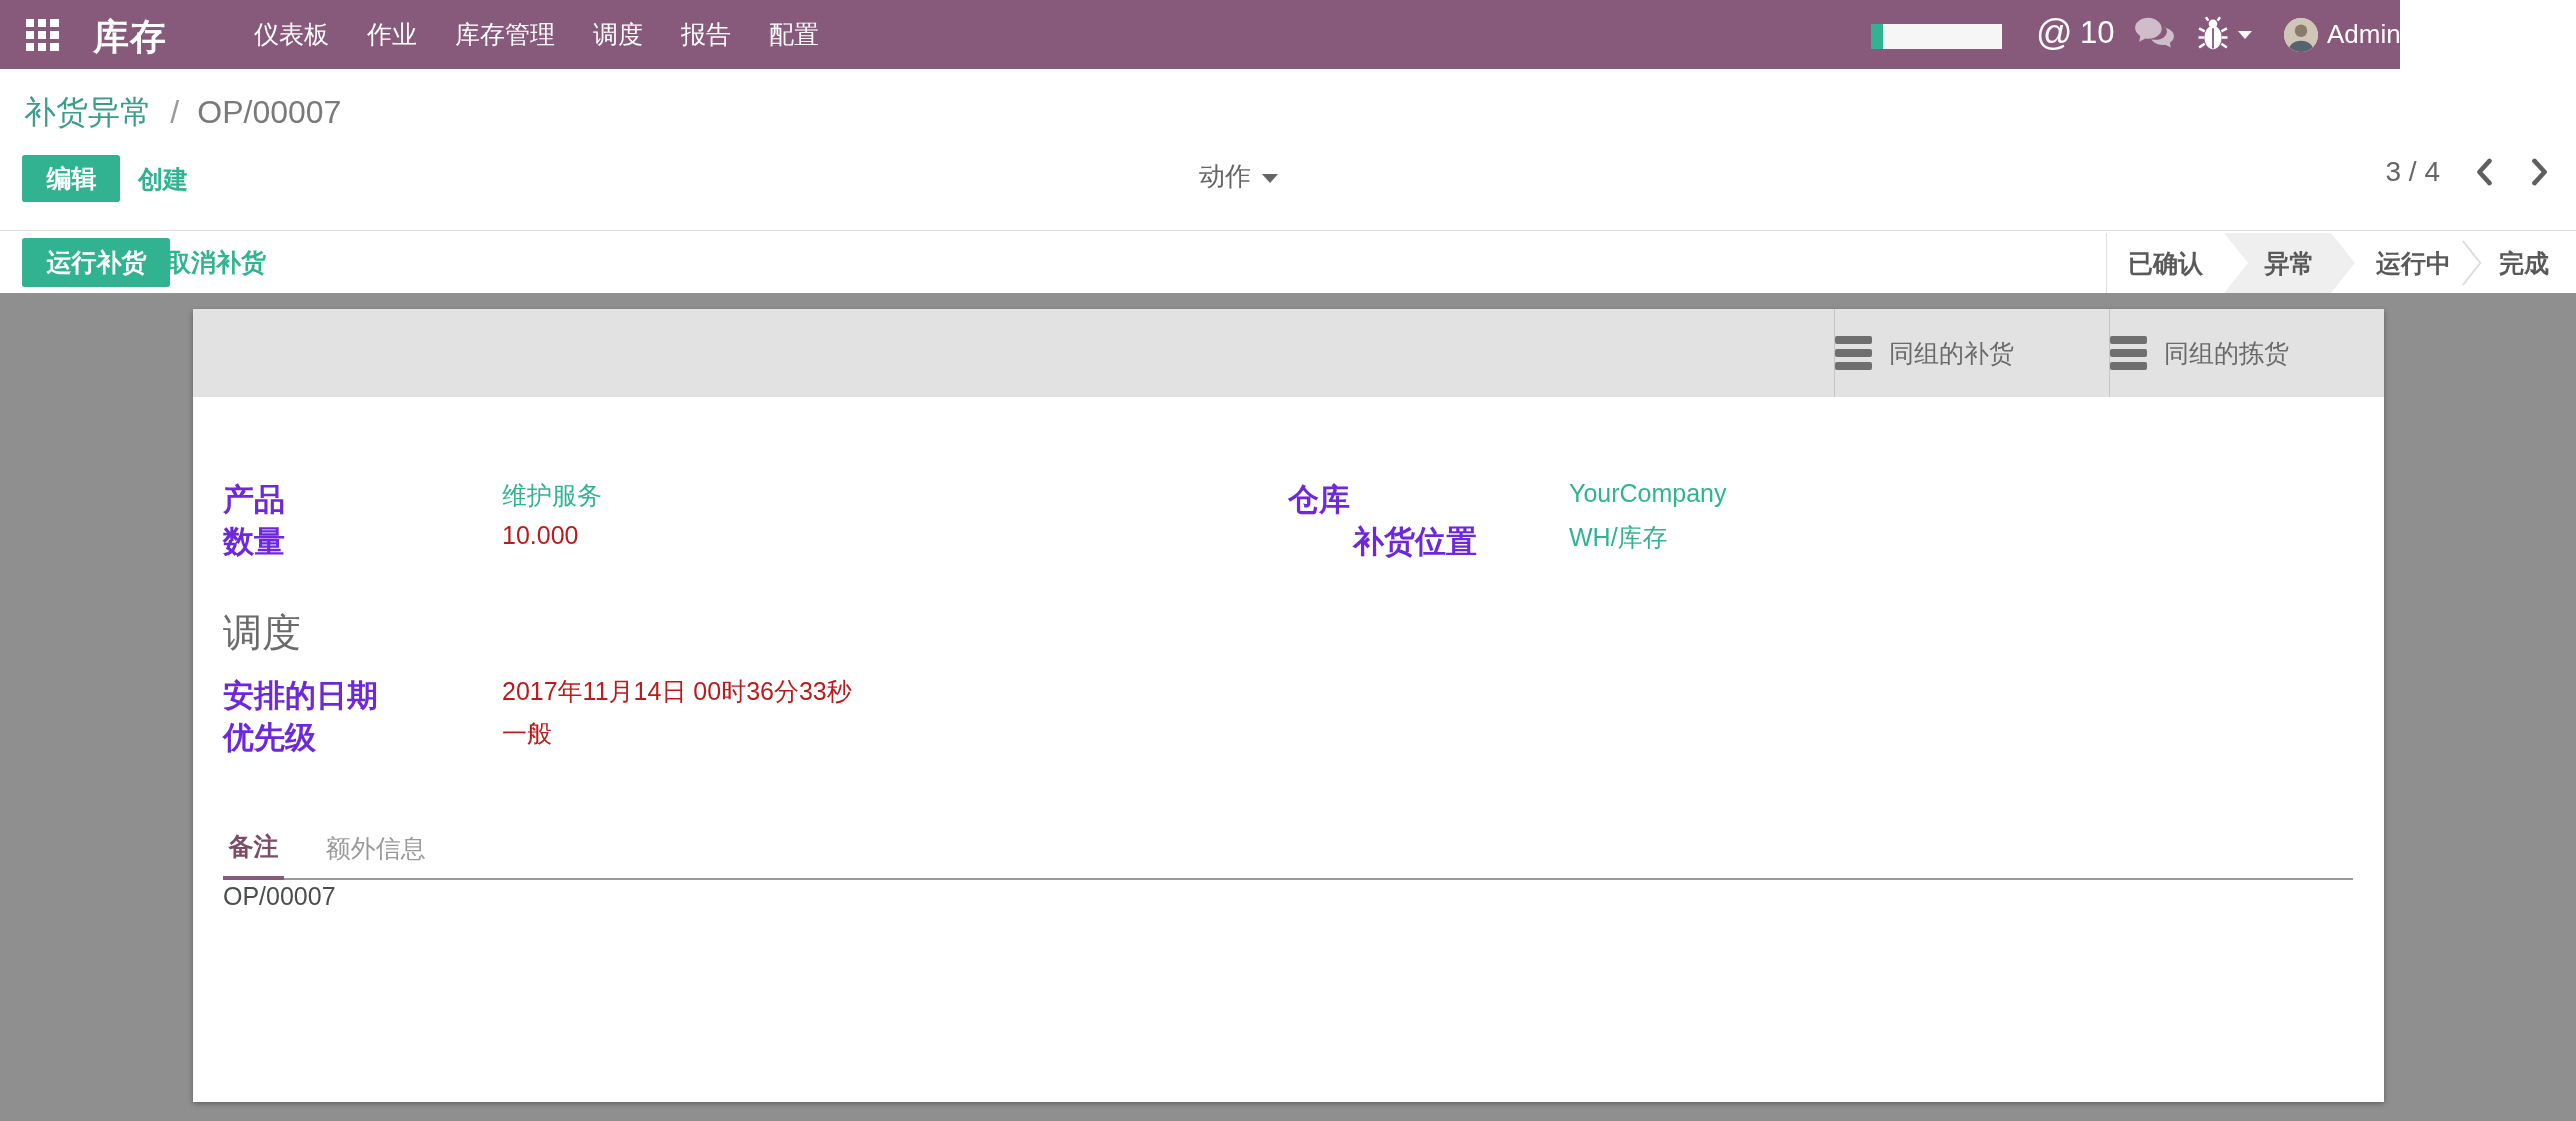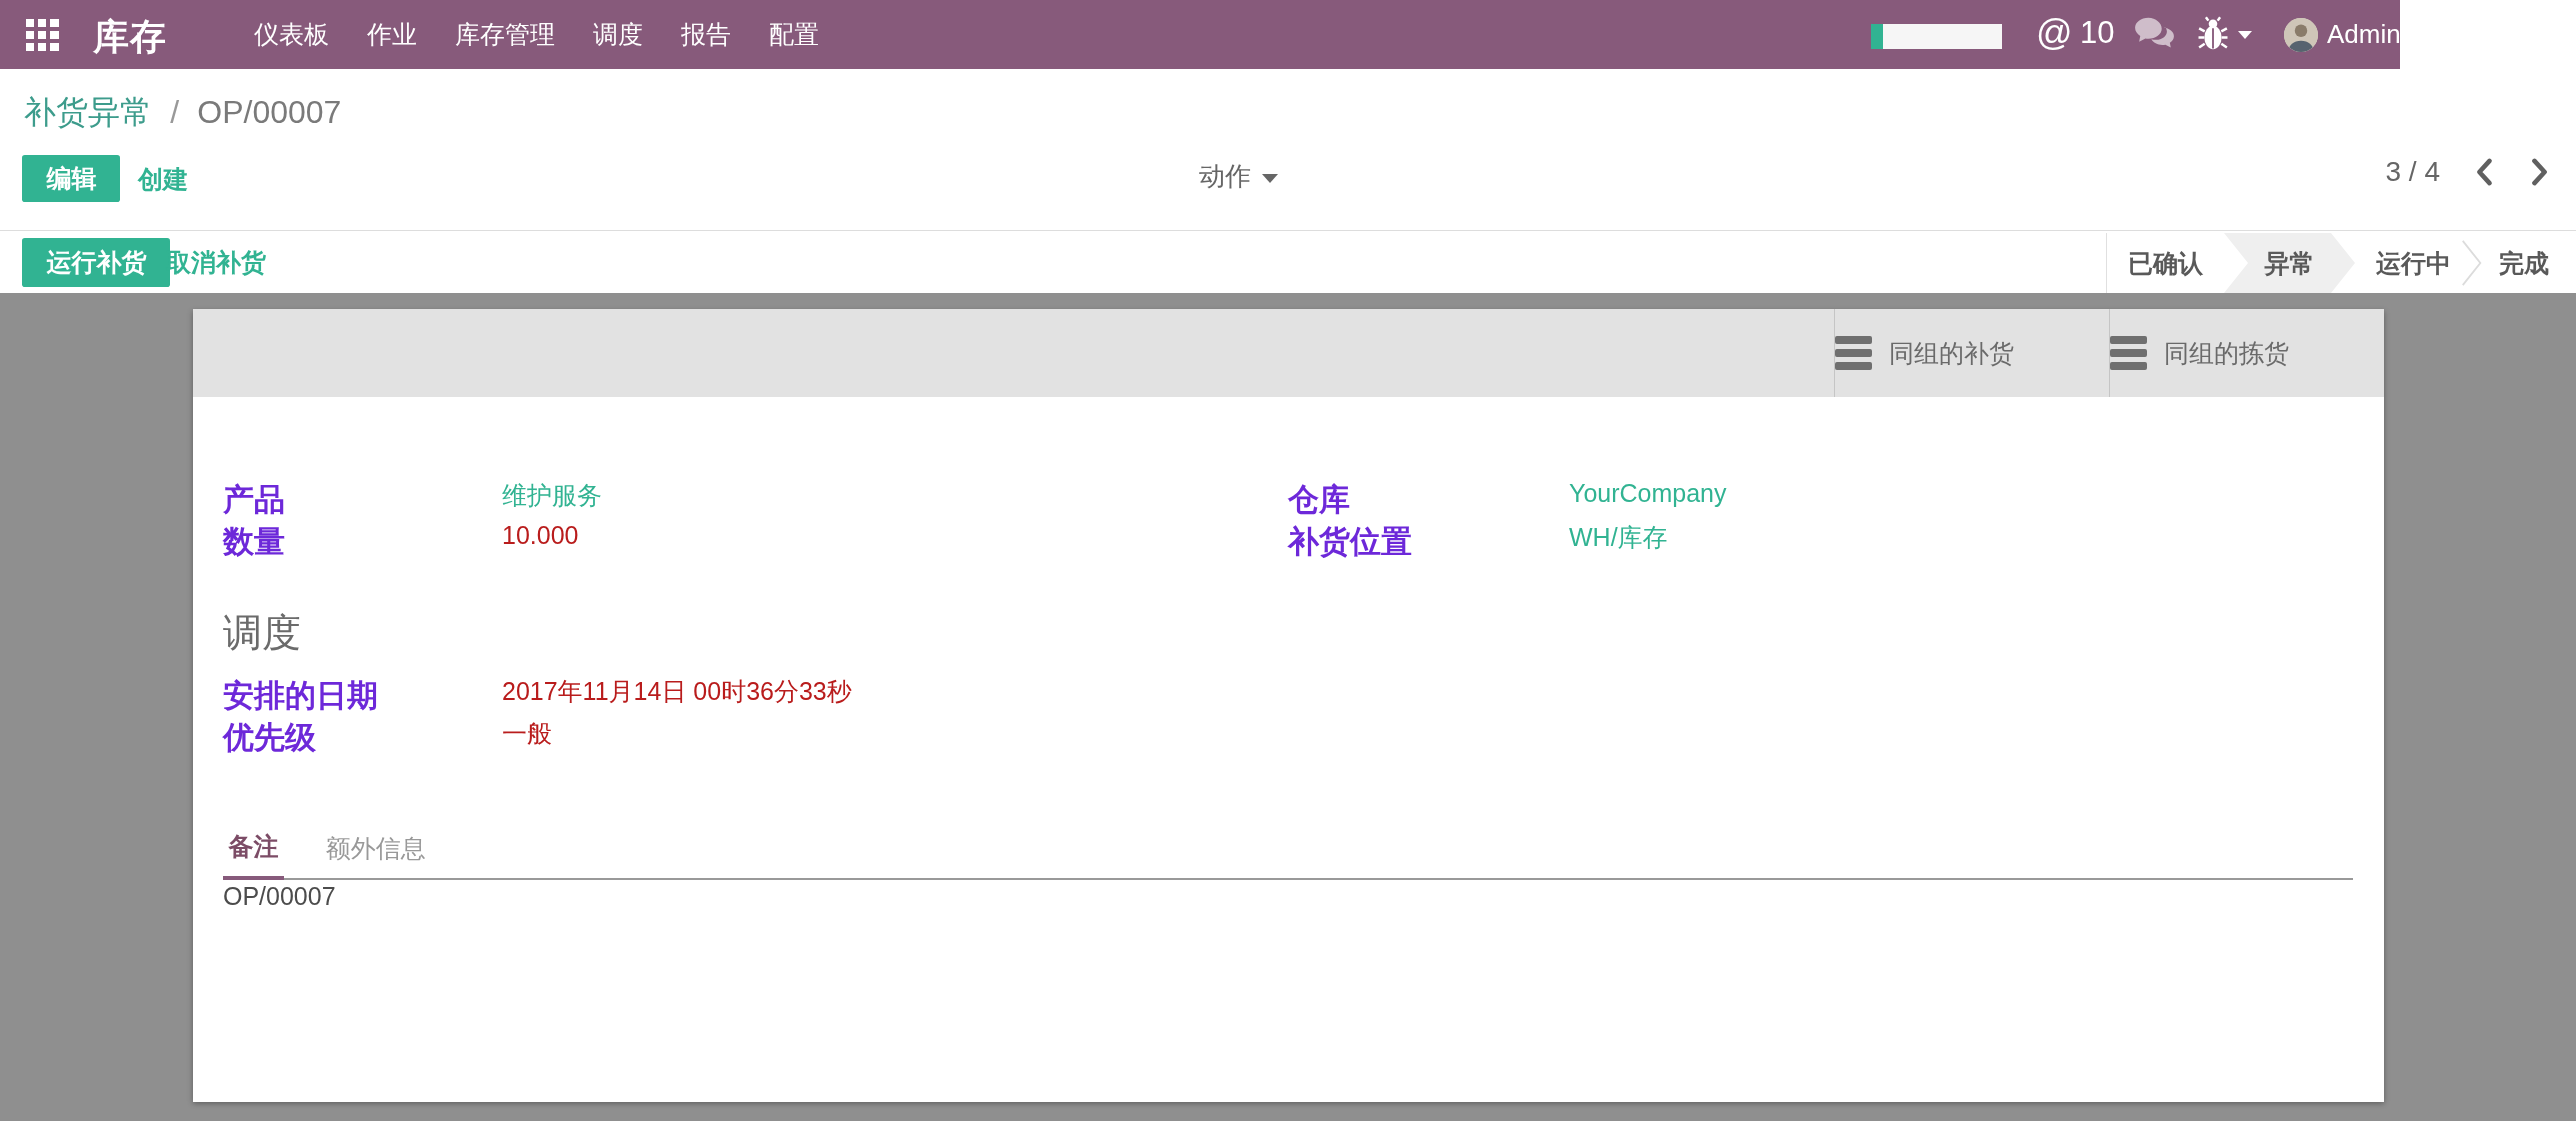--- a/index.html
+++ b/index.html
@@ -212,21 +212,21 @@
         </div>
       </div>
 
       <div class="fld-label" style="left:30px;top:170px;">产品</div>
       <div class="fld-value link" style="left:309px;top:170px;">维护服务</div>
       <div class="fld-label" style="left:30px;top:212px;">数量</div>
       <div class="fld-value" style="left:309px;top:212px;">10.000</div>
 
       <div class="fld-label" style="left:1095px;top:170px;">仓库</div>
       <div class="fld-value link" style="left:1376px;top:170px;">YourCompany</div>
-      <div class="fld-label" style="left:1095px;top:212px;">补货位置</div>
+      <div class="fld-label" style="left:1160px;top:212px;">补货位置</div>
       <div class="fld-value link" style="left:1376px;top:212px;">WH/库存</div>
 
       <div class="section-title">调度</div>
       <div class="fld-label" style="left:30px;top:366px;">安排的日期</div>
       <div class="fld-value" style="left:309px;top:366px;">2017年11月14日 00时36分33秒</div>
       <div class="fld-label" style="left:30px;top:408px;">优先级</div>
       <div class="fld-value" style="left:309px;top:408px;">一般</div>
 
       <div class="tabstrip">
         <div class="tab active">备注</div>

